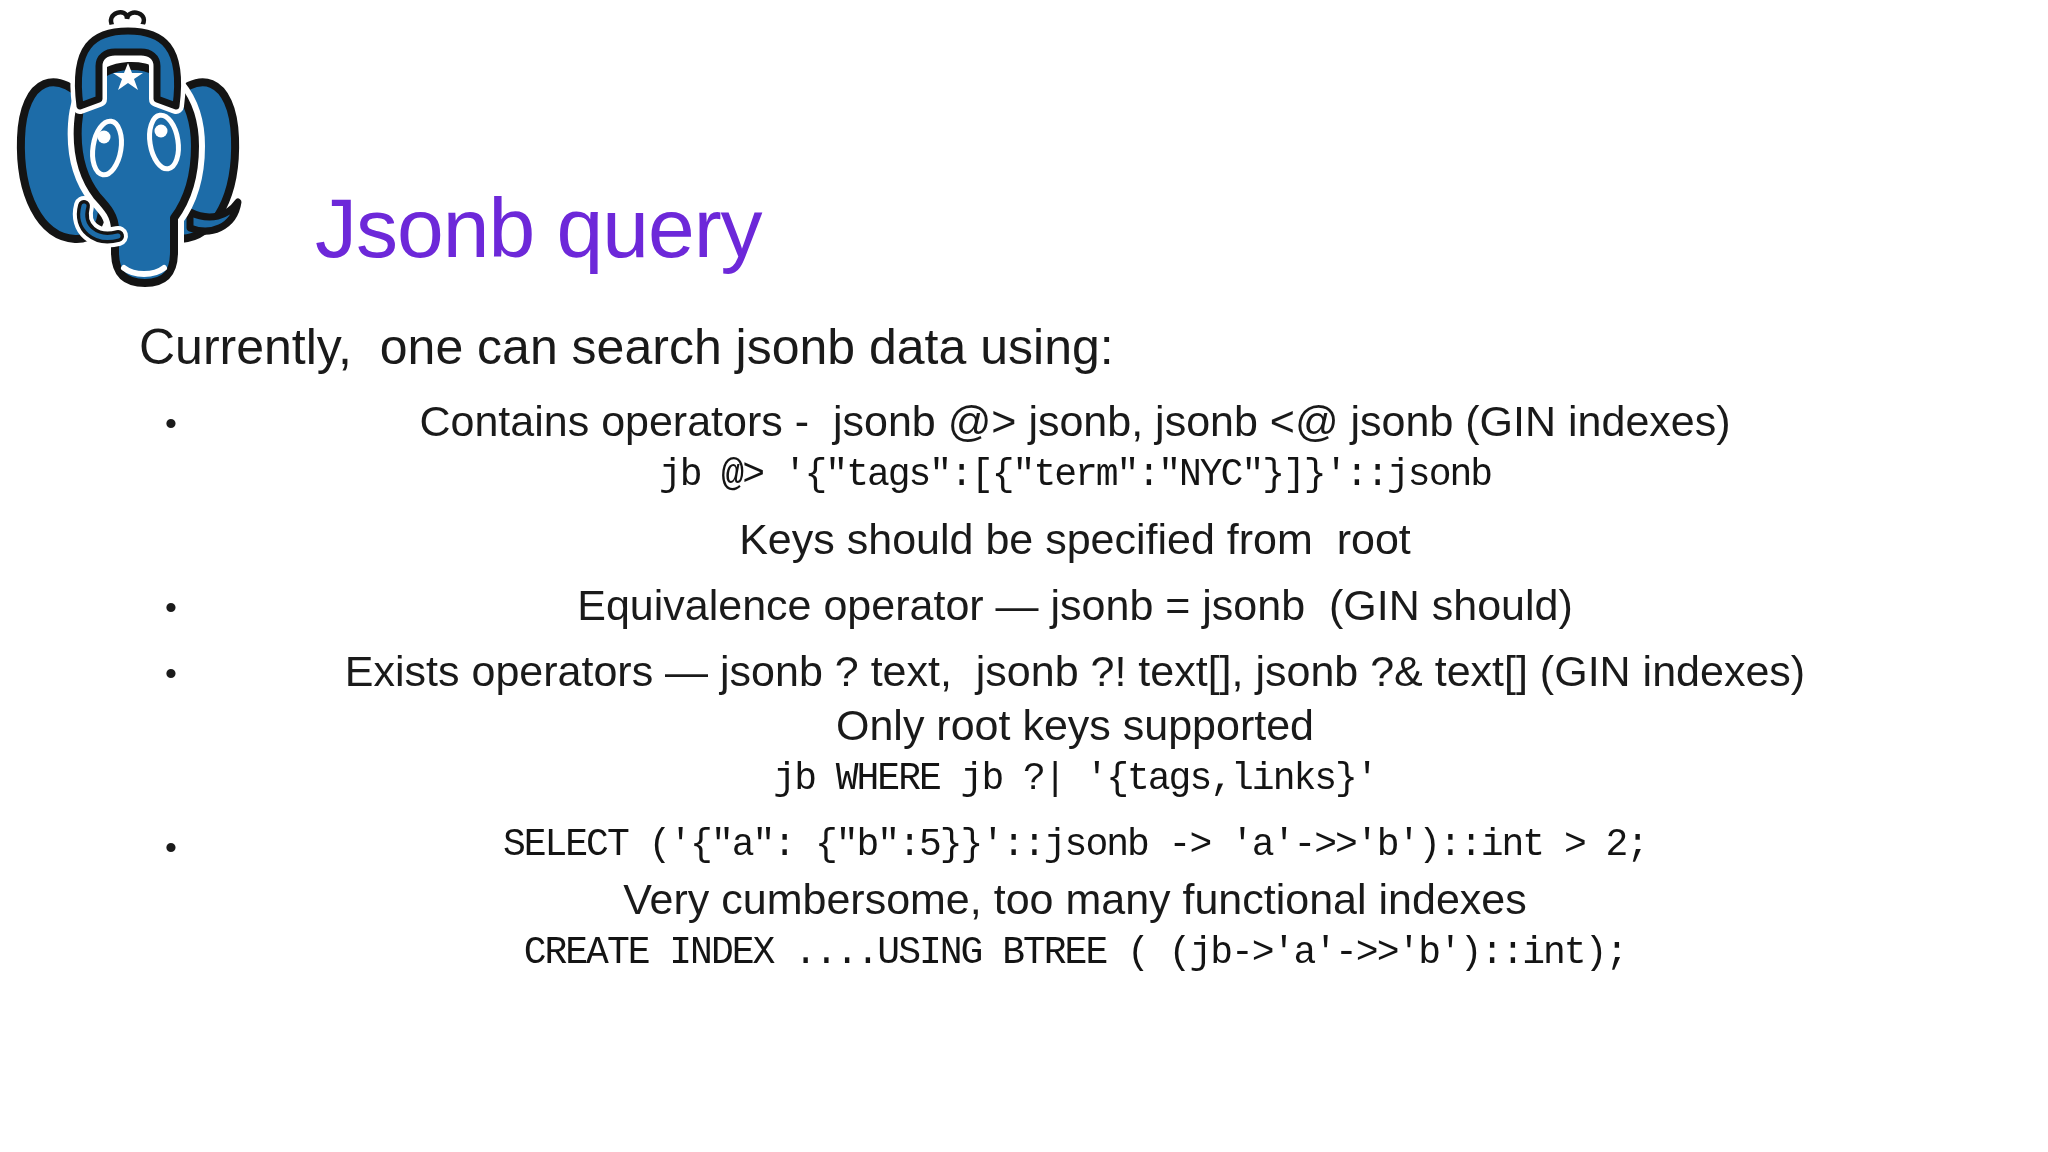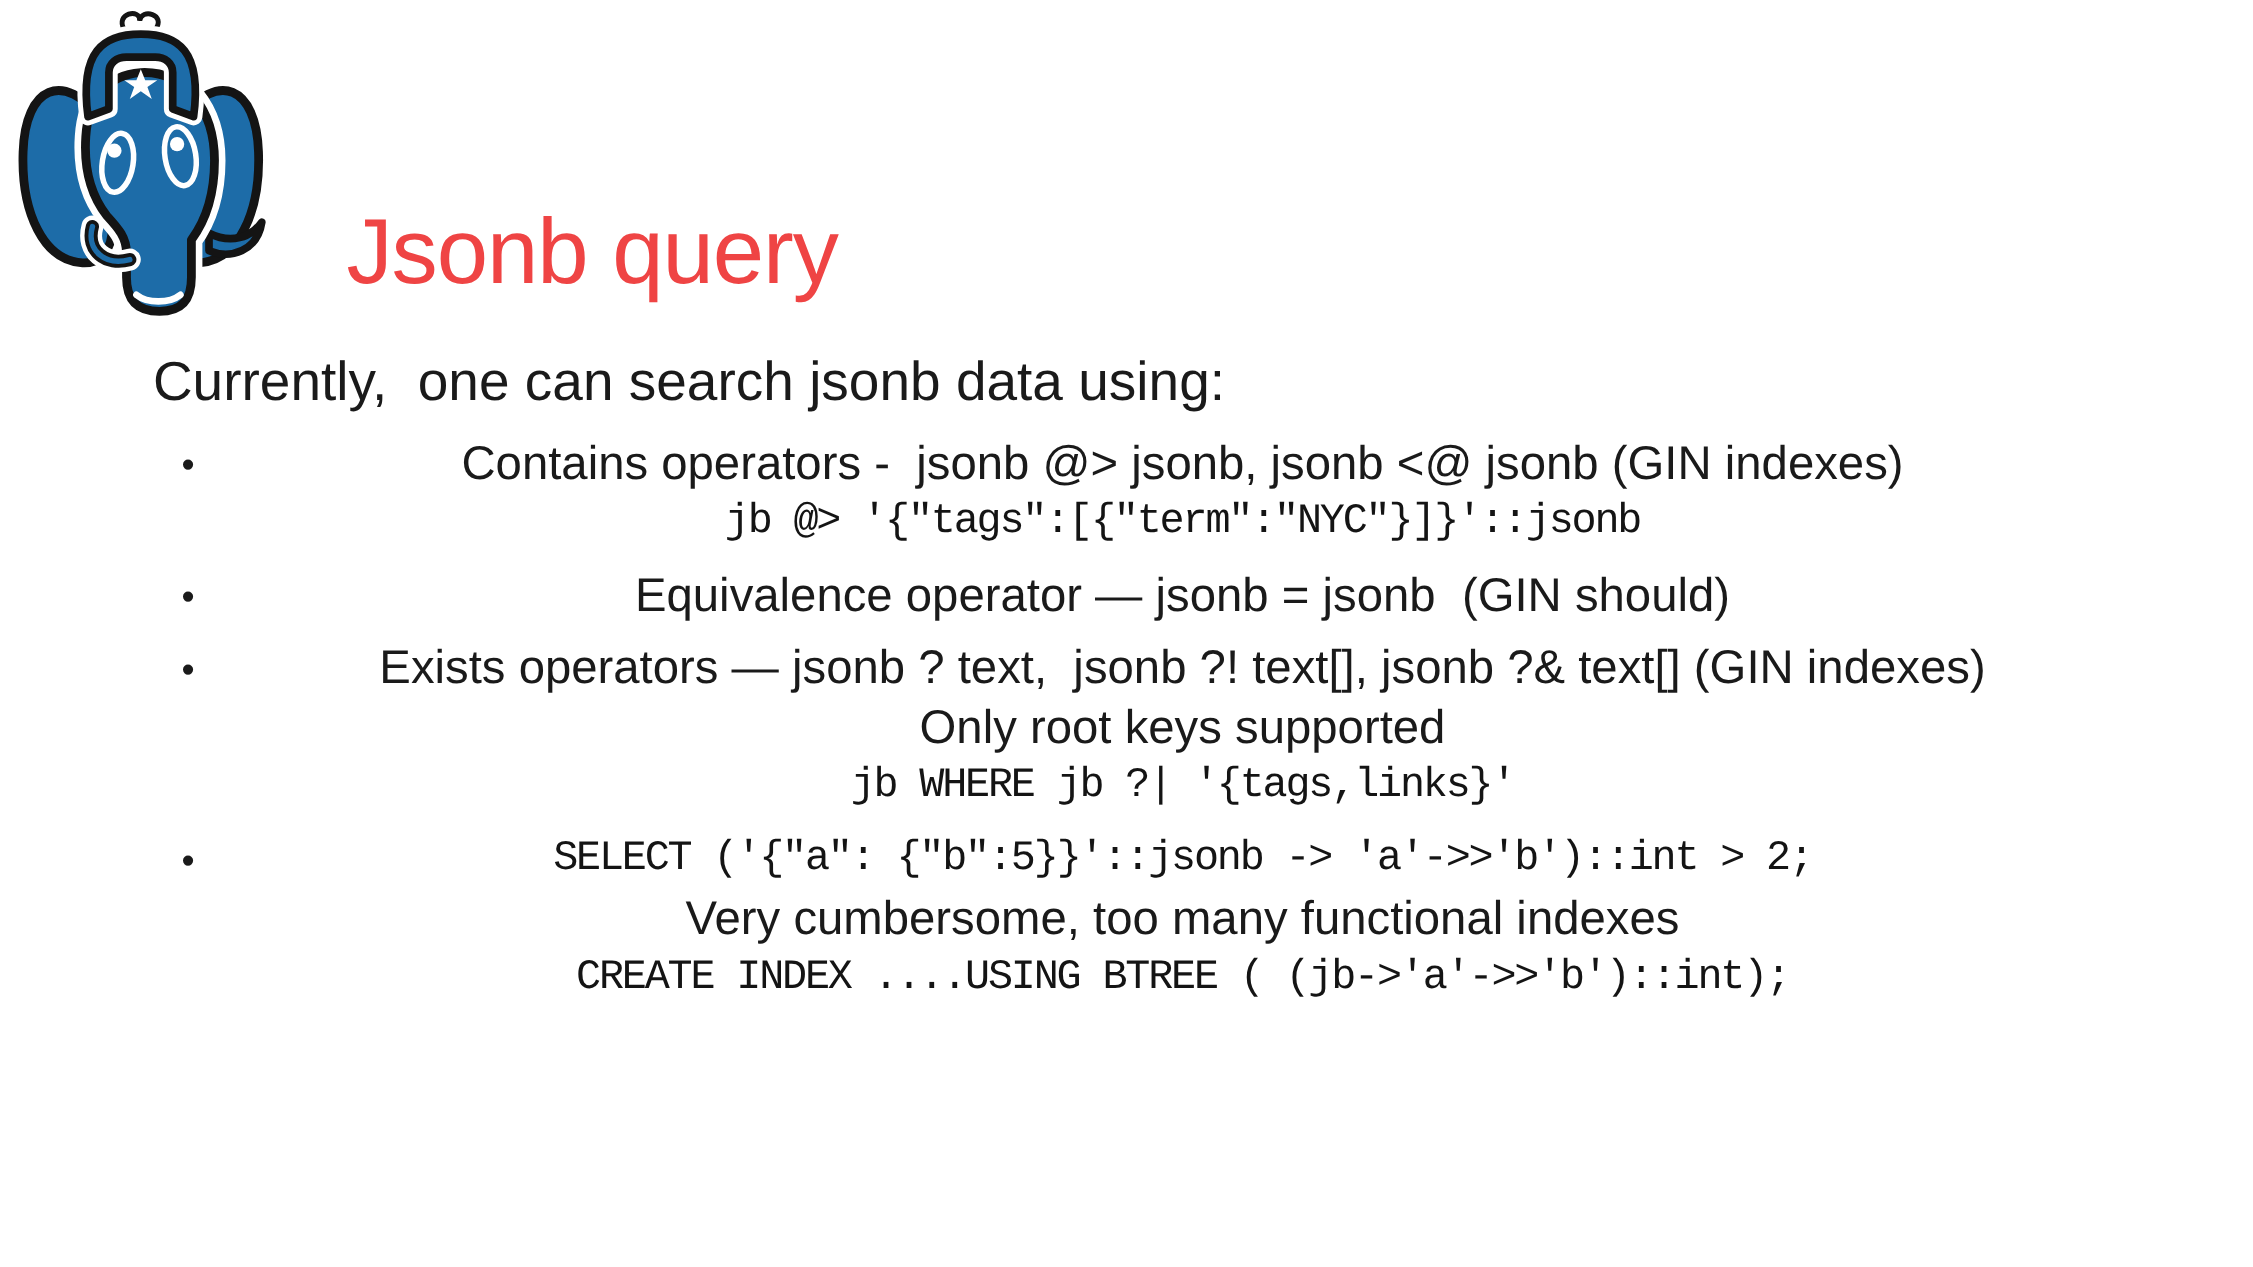--- a/index.html
+++ b/index.html
@@ -23,21 +23,21 @@
     width: 232px;
     height: 282px;
   }
   .title {
     position: absolute;
     left: 315px;
     top: 126px;
     font-size: 84px;
     line-height: 1.1;
     font-weight: 400;
-    color: #ef4444;
+    color: #6d28d9;
     white-space: pre-wrap;
     letter-spacing: -1px;
   }
   .content {
     position: absolute;
     left: 127px;
     top: 316px;
     width: 1820px;
   }
   .intro {
@@ -115,20 +115,21 @@
 
   <h1 class="title">Jsonb query</h1>
 
   <div class="content">
     <p class="intro">Currently,  one can search jsonb data using:</p>
 
     <div class="bullet">
       <span class="dot">•</span>
       <div class="line">Contains operators -  jsonb @&gt; jsonb, jsonb &lt;@ jsonb (GIN indexes)</div>
       <div class="line code">jb @&gt; '{"tags":[{"term":"NYC"}]}'::jsonb</div>
+      <div class="line note-gap">Keys should be specified from  root</div>
     </div>
 
     <div class="bullet">
       <span class="dot">•</span>
       <div class="line">Equivalence operator — jsonb = jsonb  (GIN should)</div>
     </div>
 
     <div class="bullet">
       <span class="dot">•</span>
       <div class="line">Exists operators — jsonb ? text,  jsonb ?! text[], jsonb ?&amp; text[] (GIN indexes)</div>

